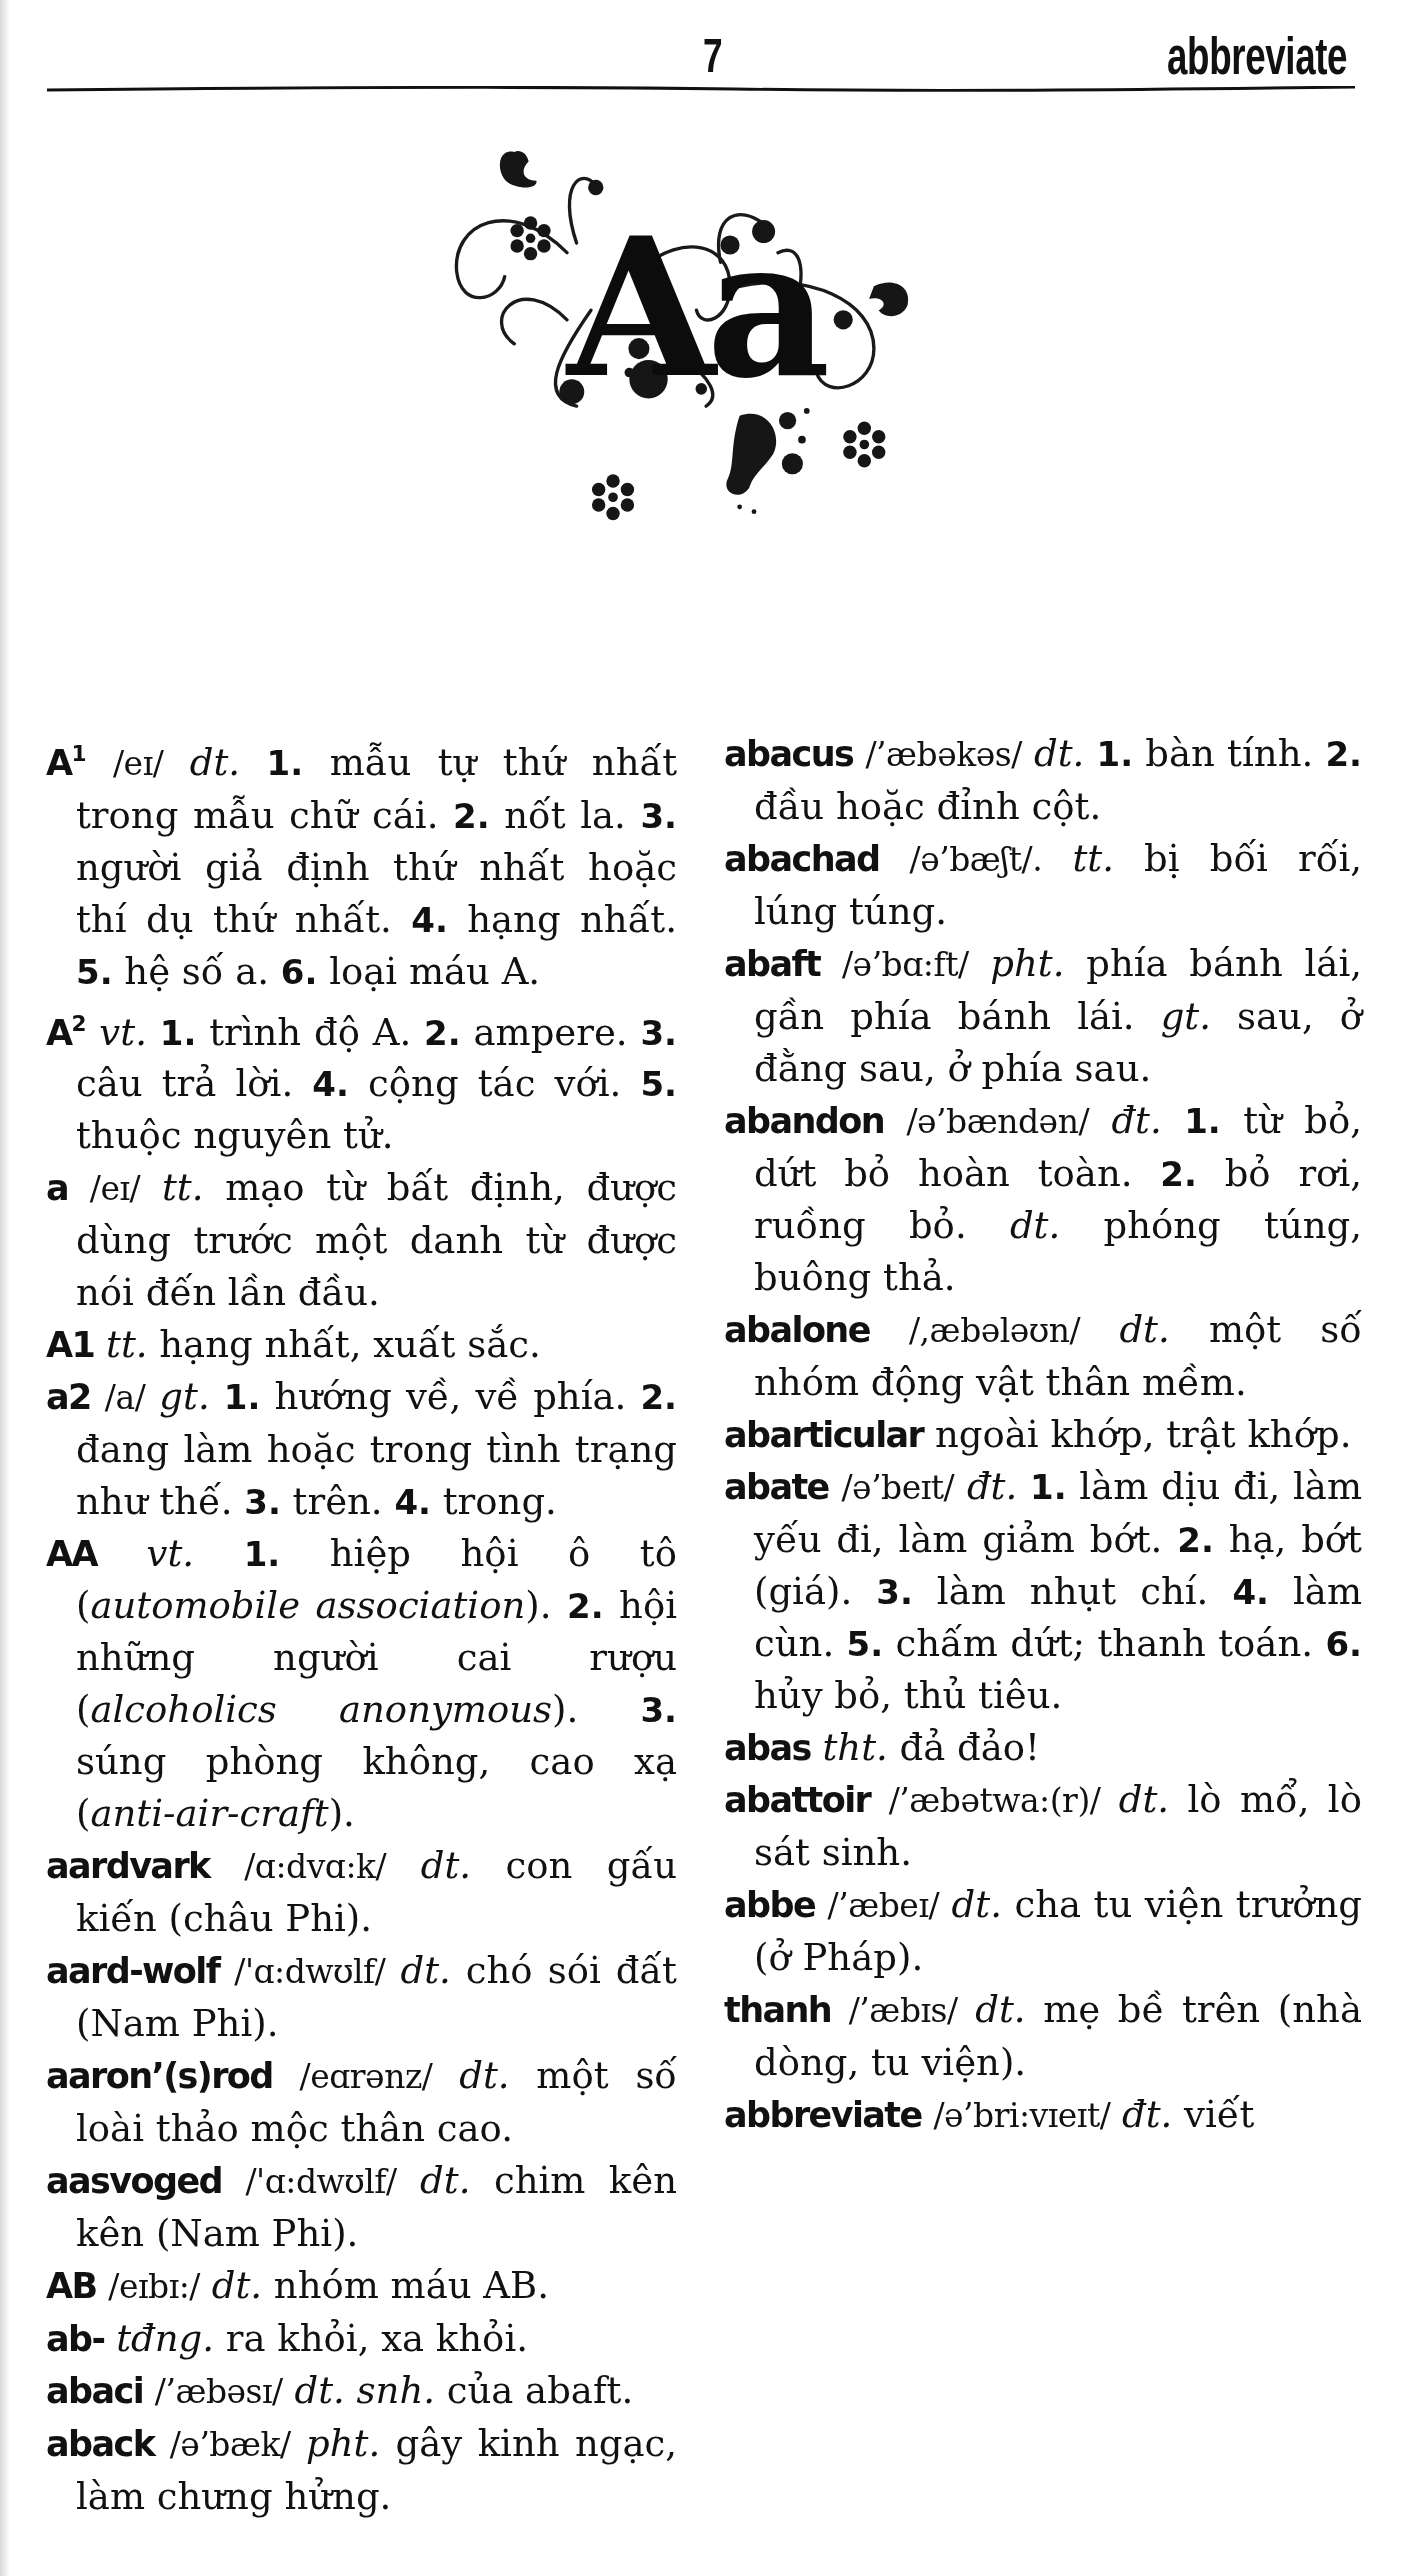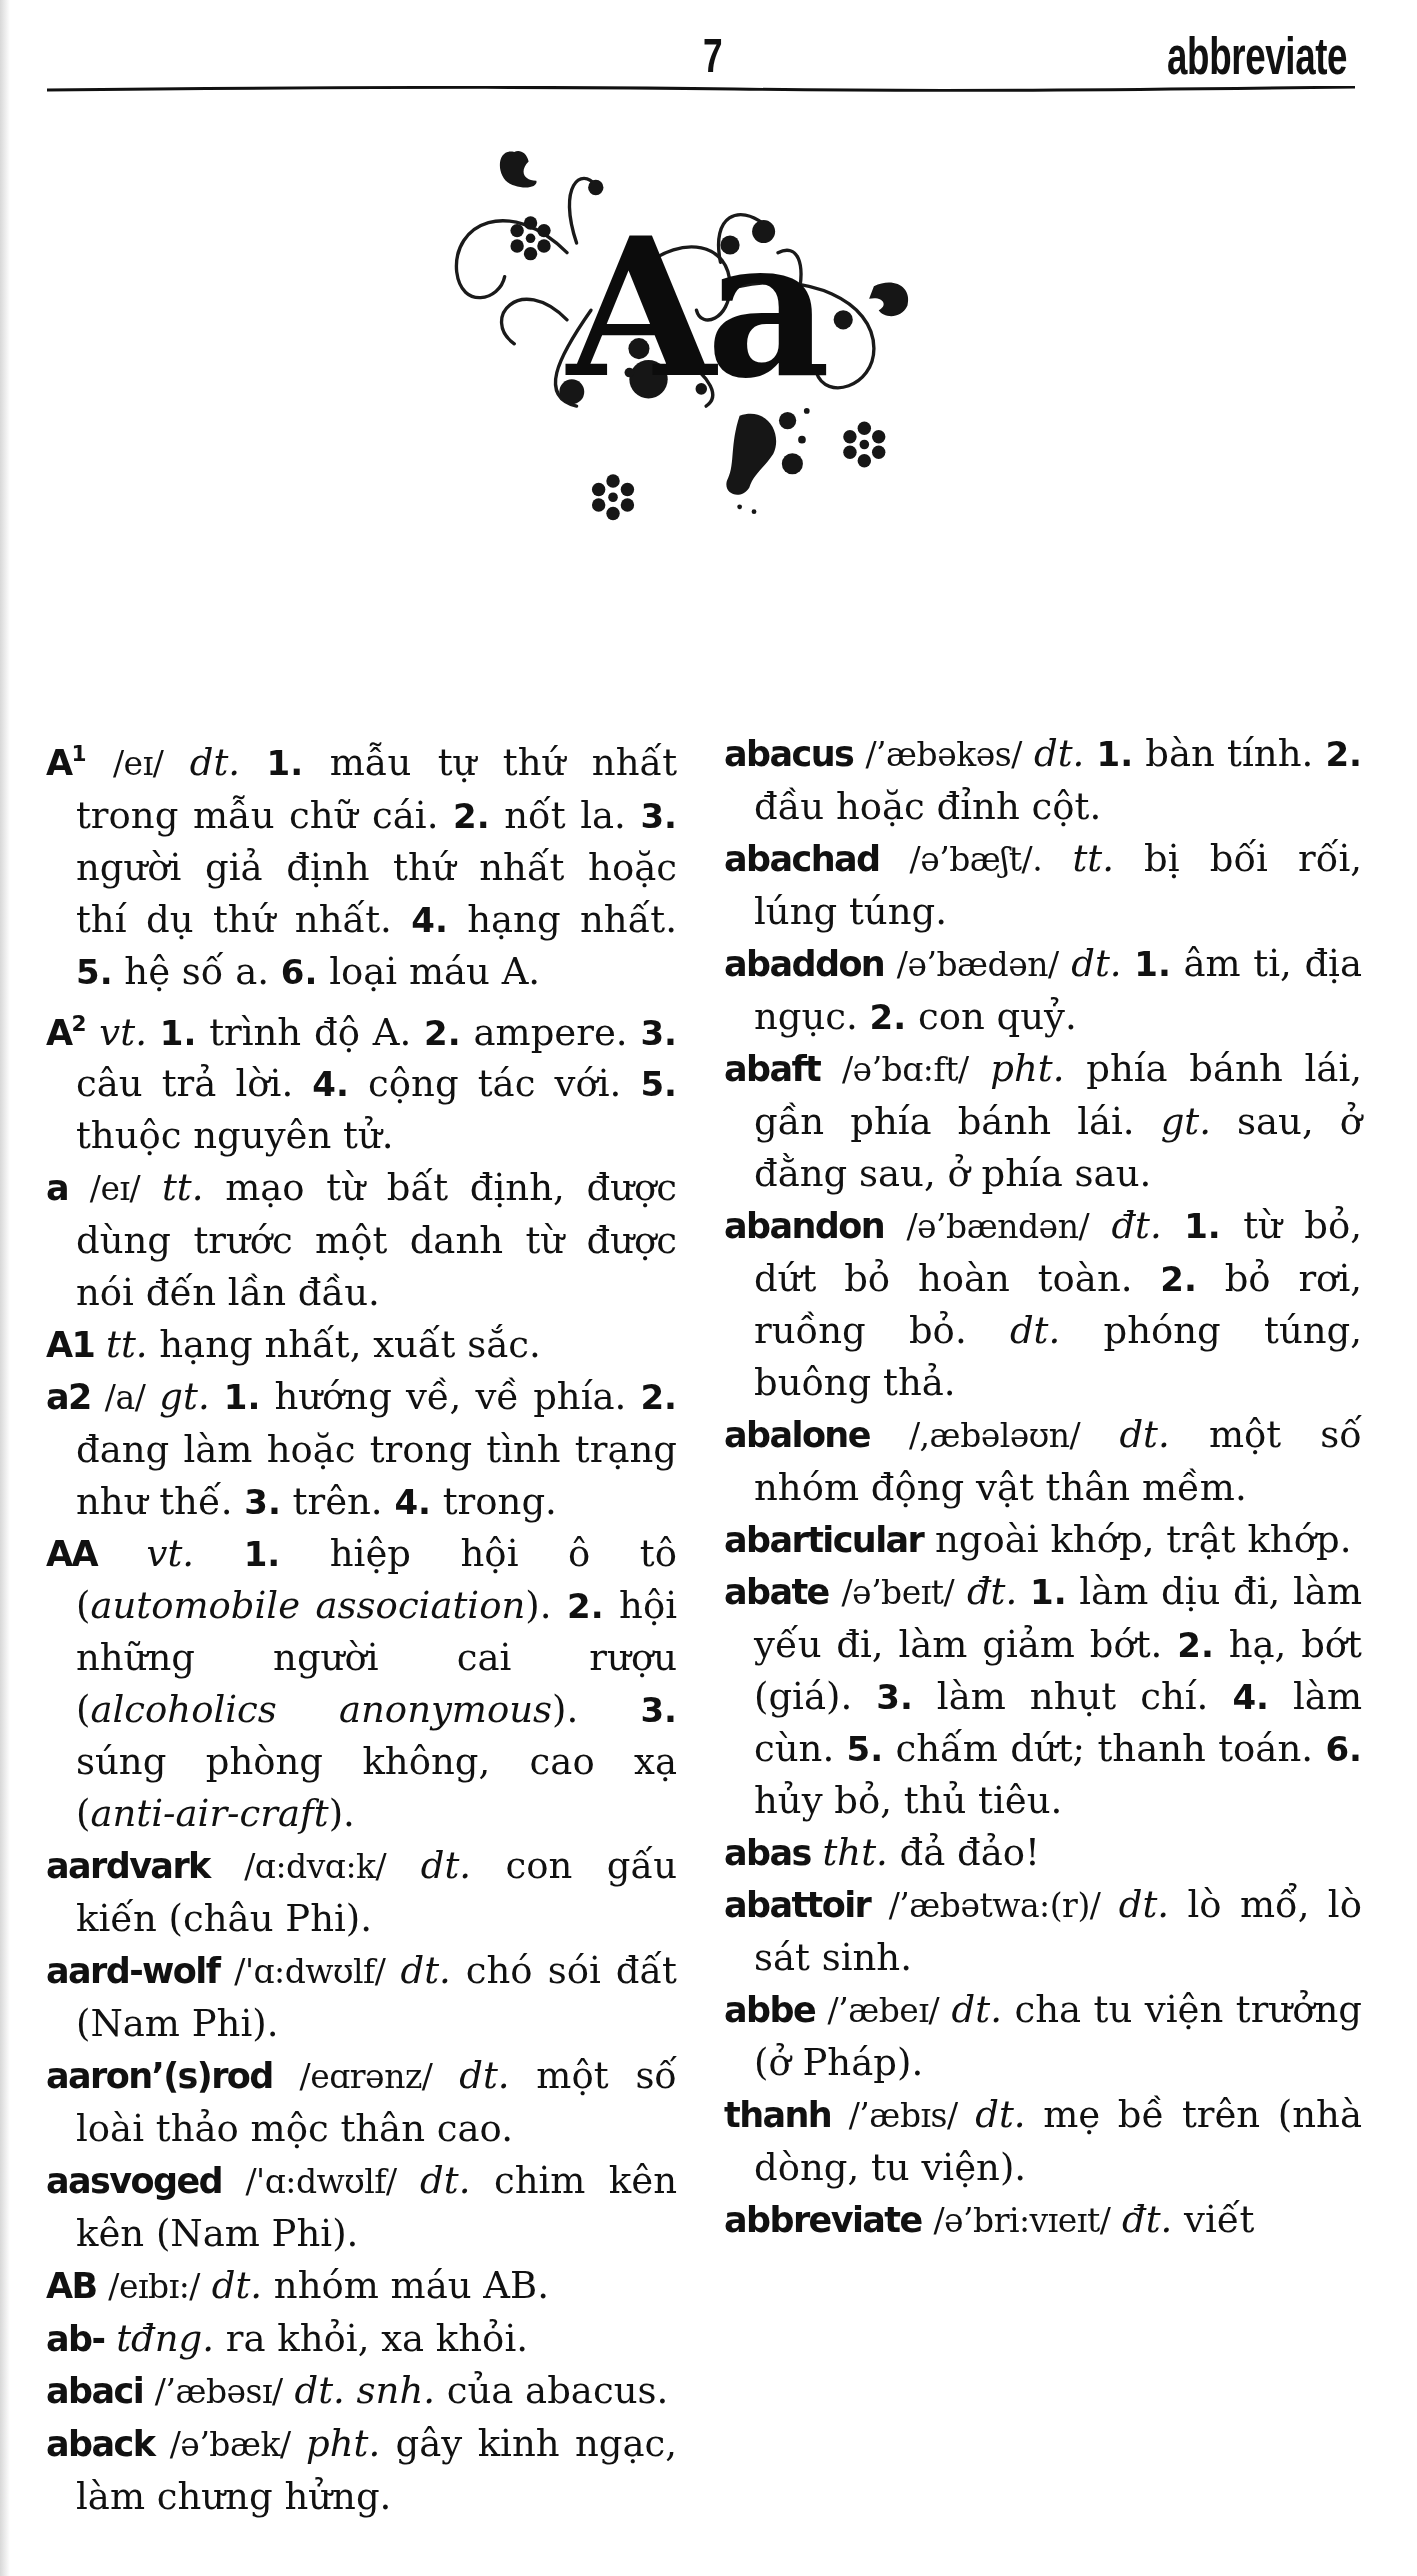--- a/index.html
+++ b/index.html
@@ -138,27 +138,26 @@
     <p class="entry"><span class="hw">a</span><span class="txt"> </span><span class="pron">/eɪ/</span><span class="txt"> </span><span class="pos">tt.</span><span class="txt"> mạo từ bất định, được dùng trước một danh từ được nói đến lần đầu.</span></p>
     <p class="entry"><span class="hw">A1</span><span class="txt"> </span><span class="pos">tt.</span><span class="txt"> hạng nhất, xuất sắc.</span></p>
     <p class="entry"><span class="hw">a2</span><span class="txt"> </span><span class="pron">/a/</span><span class="txt"> </span><span class="pos">gt.</span><span class="txt"> </span><span class="num">1.</span><span class="txt"> hướng về, về phía. </span><span class="num">2.</span><span class="txt"> đang làm hoặc trong tình trạng như thế. </span><span class="num">3.</span><span class="txt"> trên. </span><span class="num">4.</span><span class="txt"> trong.</span></p>
     <p class="entry"><span class="hw">AA</span><span class="txt"> </span><span class="pos">vt.</span><span class="txt"> </span><span class="num">1.</span><span class="txt"> hiệp hội ô tô (</span><span class="it">automobile association</span><span class="txt">). </span><span class="num">2.</span><span class="txt"> hội những người cai rượu (</span><span class="it">alcoholics anonymous</span><span class="txt">). </span><span class="num">3.</span><span class="txt"> súng phòng không, cao xạ (</span><span class="it">anti-air-craft</span><span class="txt">).</span></p>
     <p class="entry"><span class="hw">aardvark</span><span class="txt"> </span><span class="pron">/ɑ:dvɑ:k/</span><span class="txt"> </span><span class="pos">dt.</span><span class="txt"> con gấu kiến (châu Phi).</span></p>
     <p class="entry"><span class="hw">aard-wolf</span><span class="txt"> </span><span class="pron">/'ɑ:dwʊlf/</span><span class="txt"> </span><span class="pos">dt.</span><span class="txt"> chó sói đất (Nam Phi).</span></p>
     <p class="entry"><span class="hw">aaron’(s)rod</span><span class="txt"> </span><span class="pron">/eɑrənz/</span><span class="txt"> </span><span class="pos">dt.</span><span class="txt"> một số loài thảo mộc thân cao.</span></p>
     <p class="entry"><span class="hw">aasvoged</span><span class="txt"> </span><span class="pron">/'ɑ:dwʊlf/</span><span class="txt"> </span><span class="pos">dt.</span><span class="txt"> chim kên kên (Nam Phi).</span></p>
     <p class="entry"><span class="hw">AB</span><span class="txt"> </span><span class="pron">/eɪbɪ:/</span><span class="txt"> </span><span class="pos">dt.</span><span class="txt"> nhóm máu AB.</span></p>
     <p class="entry"><span class="hw">ab-</span><span class="txt"> </span><span class="pos">tđng.</span><span class="txt"> ra khỏi, xa khỏi.</span></p>
-    <p class="entry"><span class="hw">abaci</span><span class="txt"> </span><span class="pron">/’æbəsɪ/</span><span class="txt"> </span><span class="pos">dt.</span><span class="txt"> </span><span class="pos">snh.</span><span class="txt"> của abacus.</span></p>
+    <p class="entry"><span class="hw">abaci</span><span class="txt"> </span><span class="pron">/’æbəsɪ/</span><span class="txt"> </span><span class="pos">dt.</span><span class="txt"> </span><span class="pos">snh.</span><span class="txt"> của abaft.</span></p>
     <p class="entry"><span class="hw">aback</span><span class="txt"> </span><span class="pron">/ə’bæk/</span><span class="txt"> </span><span class="pos">pht.</span><span class="txt"> gây kinh ngạc, làm chưng hửng.</span></p>
   </div>
 <div class="column col-right">
     <p class="entry"><span class="hw">abacus</span><span class="txt"> </span><span class="pron">/’æbəkəs/</span><span class="txt"> </span><span class="pos">dt.</span><span class="txt"> </span><span class="num">1.</span><span class="txt"> bàn tính. </span><span class="num">2.</span><span class="txt"> đầu hoặc đỉnh cột.</span></p>
     <p class="entry"><span class="hw">abachad</span><span class="txt"> </span><span class="pron">/ə’bæʃt/.</span><span class="txt"> </span><span class="pos">tt.</span><span class="txt"> bị bối rối, lúng túng.</span></p>
-    <p class="entry"><span class="hw">abaddon</span><span class="txt"> </span><span class="pron">/ə’bædən/</span><span class="txt"> </span><span class="pos">dt.</span><span class="txt"> </span><span class="num">1.</span><span class="txt"> âm ti, địa ngục. </span><span class="num">2.</span><span class="txt"> con quỷ.</span></p>
     <p class="entry"><span class="hw">abaft</span><span class="txt"> </span><span class="pron">/ə’bɑ:ft/</span><span class="txt"> </span><span class="pos">pht.</span><span class="txt"> phía bánh lái, gần phía bánh lái. </span><span class="pos">gt.</span><span class="txt"> sau, ở đằng sau, ở phía sau.</span></p>
     <p class="entry"><span class="hw">abandon</span><span class="txt"> </span><span class="pron">/ə’bændən/</span><span class="txt"> </span><span class="pos">đt.</span><span class="txt"> </span><span class="num">1.</span><span class="txt"> từ bỏ, dứt bỏ hoàn toàn. </span><span class="num">2.</span><span class="txt"> bỏ rơi, ruồng bỏ. </span><span class="pos">dt.</span><span class="txt"> phóng túng, buông thả.</span></p>
     <p class="entry"><span class="hw">abalone</span><span class="txt"> </span><span class="pron">/,æbələʊn/</span><span class="txt"> </span><span class="pos">dt.</span><span class="txt"> một số nhóm động vật thân mềm.</span></p>
     <p class="entry"><span class="hw">abarticular</span><span class="txt"> ngoài khớp, trật khớp.</span></p>
     <p class="entry"><span class="hw">abate</span><span class="txt"> </span><span class="pron">/ə’beɪt/</span><span class="txt"> </span><span class="pos">đt.</span><span class="txt"> </span><span class="num">1.</span><span class="txt"> làm dịu đi, làm yếu đi, làm giảm bớt. </span><span class="num">2.</span><span class="txt"> hạ, bớt (giá). </span><span class="num">3.</span><span class="txt"> làm nhụt chí. </span><span class="num">4.</span><span class="txt"> làm cùn. </span><span class="num">5.</span><span class="txt"> chấm dứt; thanh toán. </span><span class="num">6.</span><span class="txt"> hủy bỏ, thủ tiêu.</span></p>
     <p class="entry"><span class="hw">abas</span><span class="txt"> </span><span class="pos">tht.</span><span class="txt"> đả đảo!</span></p>
     <p class="entry"><span class="hw">abattoir</span><span class="txt"> </span><span class="pron">/’æbətwa:(r)/</span><span class="txt"> </span><span class="pos">dt.</span><span class="txt"> lò mổ, lò sát sinh.</span></p>
     <p class="entry"><span class="hw">abbe</span><span class="txt"> </span><span class="pron">/’æbeɪ/</span><span class="txt"> </span><span class="pos">dt.</span><span class="txt"> cha tu viện trưởng (ở Pháp).</span></p>
     <p class="entry"><span class="hw">thanh</span><span class="txt"> </span><span class="pron">/’æbɪs/</span><span class="txt"> </span><span class="pos">dt.</span><span class="txt"> mẹ bề trên (nhà dòng, tu viện).</span></p>
     <p class="entry"><span class="hw">abbreviate</span><span class="txt"> </span><span class="pron">/ə’bri:vɪeɪt/</span><span class="txt"> </span><span class="pos">đt.</span><span class="txt"> viết</span></p>

